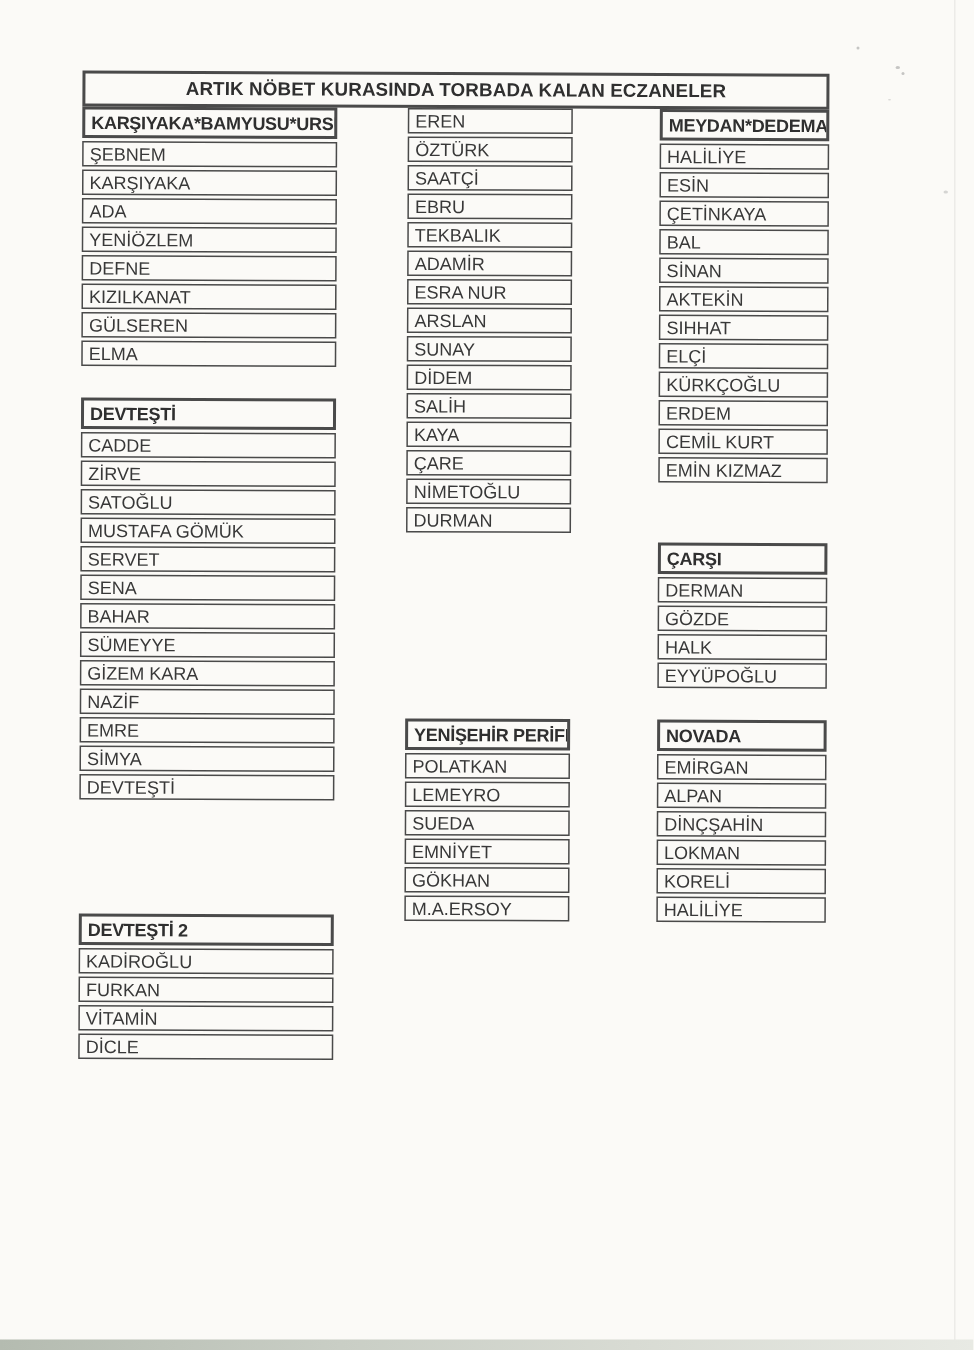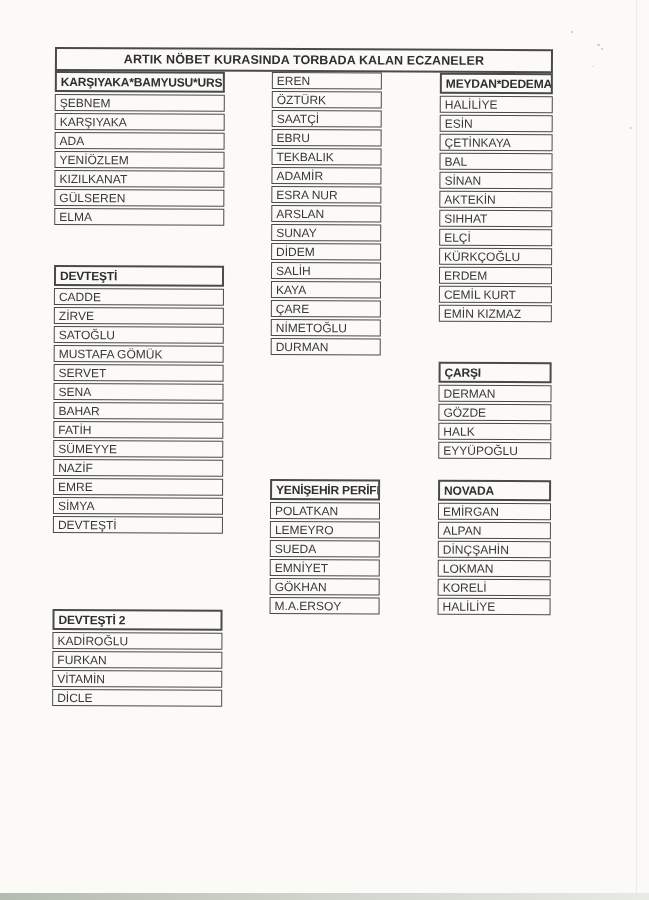--- a/index.html
+++ b/index.html
@@ -67,35 +67,36 @@
 
   <div class="titlebox">ARTIK NÖBET KURASINDA TORBADA KALAN ECZANELER</div>
 
   <div class="col" style="left:55px;width:170px">
     <section class="group" style="top:0">
         <div class="cell header">KARŞIYAKA*BAMYUSU*URSU</div>
         <div class="cell row">ŞEBNEM</div>
         <div class="cell row">KARŞIYAKA</div>
         <div class="cell row">ADA</div>
         <div class="cell row">YENİÖZLEM</div>
+        <div class="cell row">DEFNE</div>
         <div class="cell row">KIZILKANAT</div>
         <div class="cell row">GÜLSEREN</div>
         <div class="cell row">ELMA</div>
       </section>
     <section class="group" style="top:194px">
         <div class="cell header">DEVTEŞTİ</div>
         <div class="cell row">CADDE</div>
         <div class="cell row">ZİRVE</div>
         <div class="cell row">SATOĞLU</div>
         <div class="cell row">MUSTAFA GÖMÜK</div>
         <div class="cell row">SERVET</div>
         <div class="cell row">SENA</div>
         <div class="cell row">BAHAR</div>
-        <div class="cell row">FATİH</div>
         <div class="cell row">SÜMEYYE</div>
+        <div class="cell row">GİZEM KARA</div>
         <div class="cell row">NAZİF</div>
         <div class="cell row">EMRE</div>
         <div class="cell row">SİMYA</div>
         <div class="cell row">DEVTEŞTİ</div>
       </section>
     <section class="group" style="top:538px">
         <div class="cell header">DEVTEŞTİ 2</div>
         <div class="cell row">KADİROĞLU</div>
         <div class="cell row">FURKAN</div>
         <div class="cell row">VİTAMİN</div>

